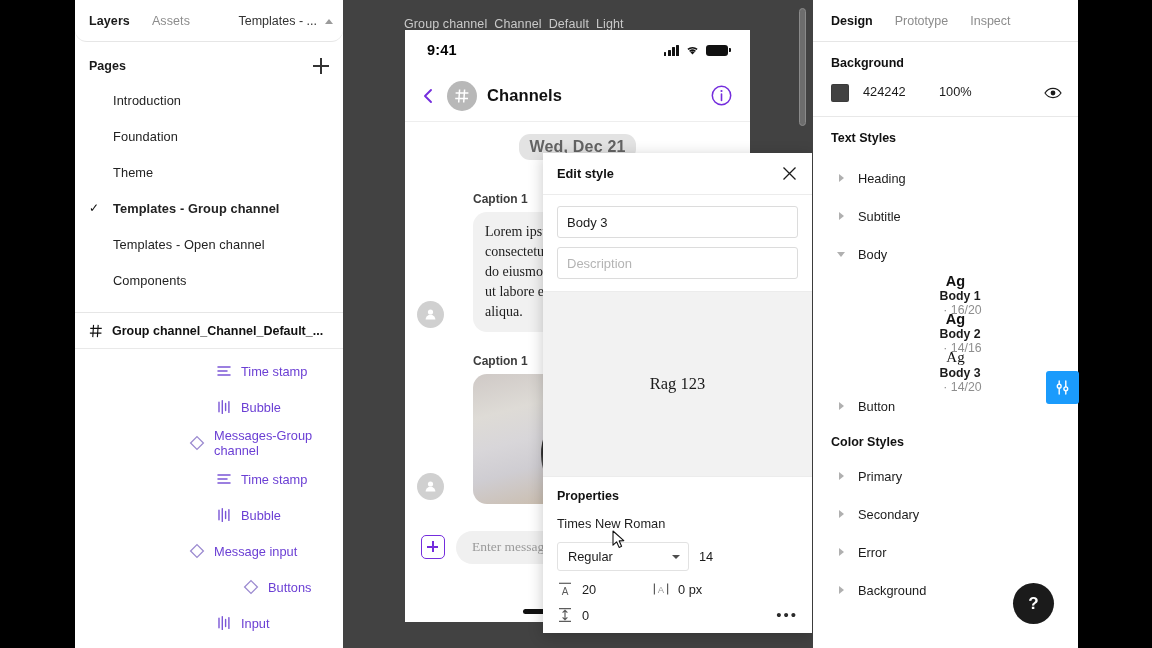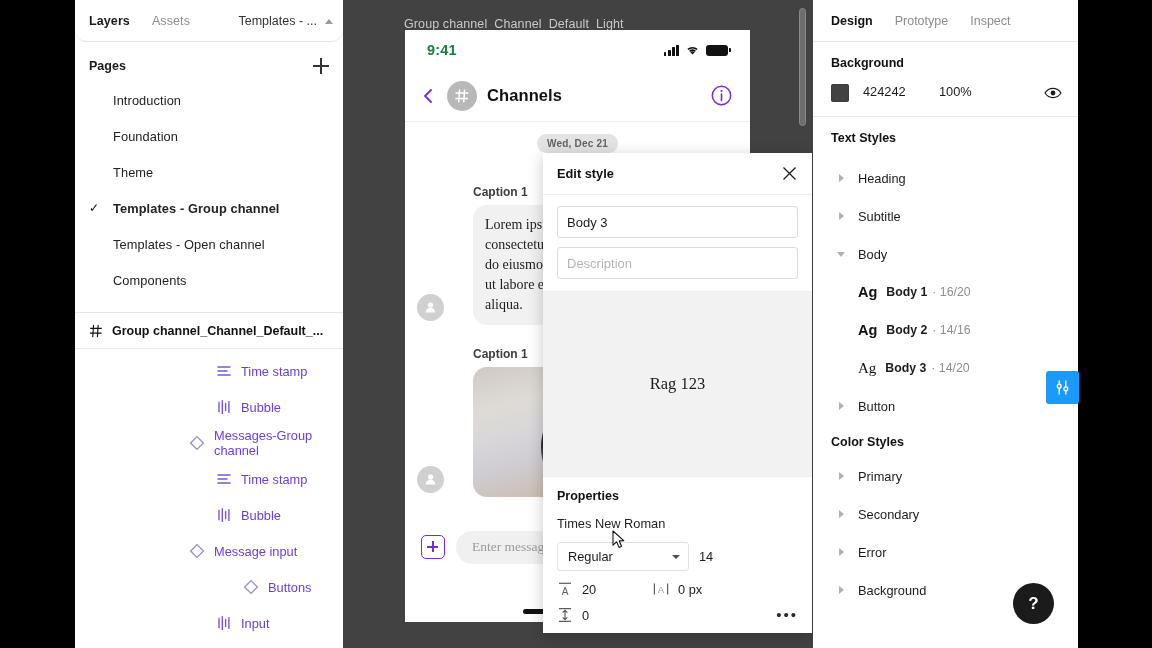--- a/index.html
+++ b/index.html
@@ -116,21 +116,21 @@
   .phone {
     position: absolute; left: 62px; top: 30px;
     width: 345px; height: 592px;
     background: #fff;
     overflow: hidden;
   }
   .status-bar {
     height: 40px; display: flex; align-items: center;
     justify-content: space-between; padding: 0 22px 0 22px;
   }
-  .st-time { font-size: 14.5px; font-weight: bold; color: #15803d; letter-spacing: .2px;}
+  .st-time { font-size: 14.5px; font-weight: bold; color: #000000; letter-spacing: .2px;}
   .st-right { display: flex; align-items: flex-end; gap: 6px; }
   .bars { display: flex; align-items: flex-end; gap: 1.6px; height: 11px; }
   .bars i { width: 2.6px; background: #111; display:block; border-radius: .5px;}
   .bars i:nth-child(1){height:4px;} .bars i:nth-child(2){height:6px;}
   .bars i:nth-child(3){height:8.5px;} .bars i:nth-child(4){height:11px;}
   .battery {
     width: 22px; height: 11px; background:#111; border-radius: 3px; position: relative;
   }
   .battery::after{ content:""; position:absolute; right:-3px; top:3.5px; width:2px;height:4px;background:#111;border-radius:0 1px 1px 0;}
 
@@ -144,21 +144,21 @@
     width: 30px; height: 30px; border-radius: 50%;
     background: #b8b8b8; display: flex; align-items:center; justify-content:center;
   }
   .ch-title { font-size: 16.5px; font-weight: bold; color: #111; flex: 1; letter-spacing:.1px;}
   .info-icon { width: 21px; height: 21px; display:block; }
 
   .msg-area { position: relative; height: 450px; padding-top: 12px; }
   .date-pill {
     margin: 0 auto; width: fit-content;
     background: #e3e3e3; color: #636363;
-    font-size: 10px; font-weight: bold;
+    font-size: 16px; font-weight: bold;
     padding: 4px 10px; border-radius: 11px;
     letter-spacing: .2px;
   }
   .msg-block { padding: 0 0 0 22px; position: relative; margin-top: 14px;}
   .cap2 { font-size: 11.5px; color: #9b9b9b; text-align: right; padding-right: 4px;}
   .cap1 { font-size: 12px; color: #3c3c3c; font-weight: bold; margin: 6px 0 6px 46px;}
   .avatar-sm {
     position: absolute; left: 12px; bottom: 4px;
     width: 27px; height: 27px; border-radius: 50%;
     background: #d0d0d0; display:flex; align-items:center; justify-content:center;
@@ -294,21 +294,21 @@
     width:0;height:0; margin-left: 8px; margin-right: 14px;
     border-top:4px solid transparent;border-bottom:4px solid transparent;
     border-left:5px solid #b0b0b0; flex:0 0 5px;
   }
   .tri.open {
     border-left:4px solid transparent;border-right:4px solid transparent;
     border-top:5px solid #b0b0b0; border-bottom:none; flex:0 0 8px;
     margin-left: 6px; margin-right: 13px;
   }
   .sty-name { font-size: 12.8px; color: #1b1b1b; }
-  .child-row { height: 38px; display:flex; align-items:center; padding-left: 27px;}
+  .child-row { height: 38px; display:flex; align-items:center; padding-left: 27px; flex-direction: column;}
   .ag { font-weight: bold; color:#111; margin-right: 9px; }
   .ag.serif { font-family: "Liberation Serif", serif; font-weight: normal; font-size: 15px;}
   .ag.sans { font-family: "Liberation Sans", sans-serif; font-size: 14.5px;}
   .child-name { font-size: 12.3px; font-weight: bold; color:#1b1b1b; }
   .child-meta { font-size: 12.3px; color:#8e8e8e; margin-left: 5px;}
   .rp-h2 { font-size: 12.5px; font-weight: bold; color:#111; margin: 10px 0 8px 0;}
 
   .blue-btn {
     position: absolute; left: 1046px; top: 371px;
     width: 33px; height: 33px; background:#1a9bfc; border-radius: 3px;

